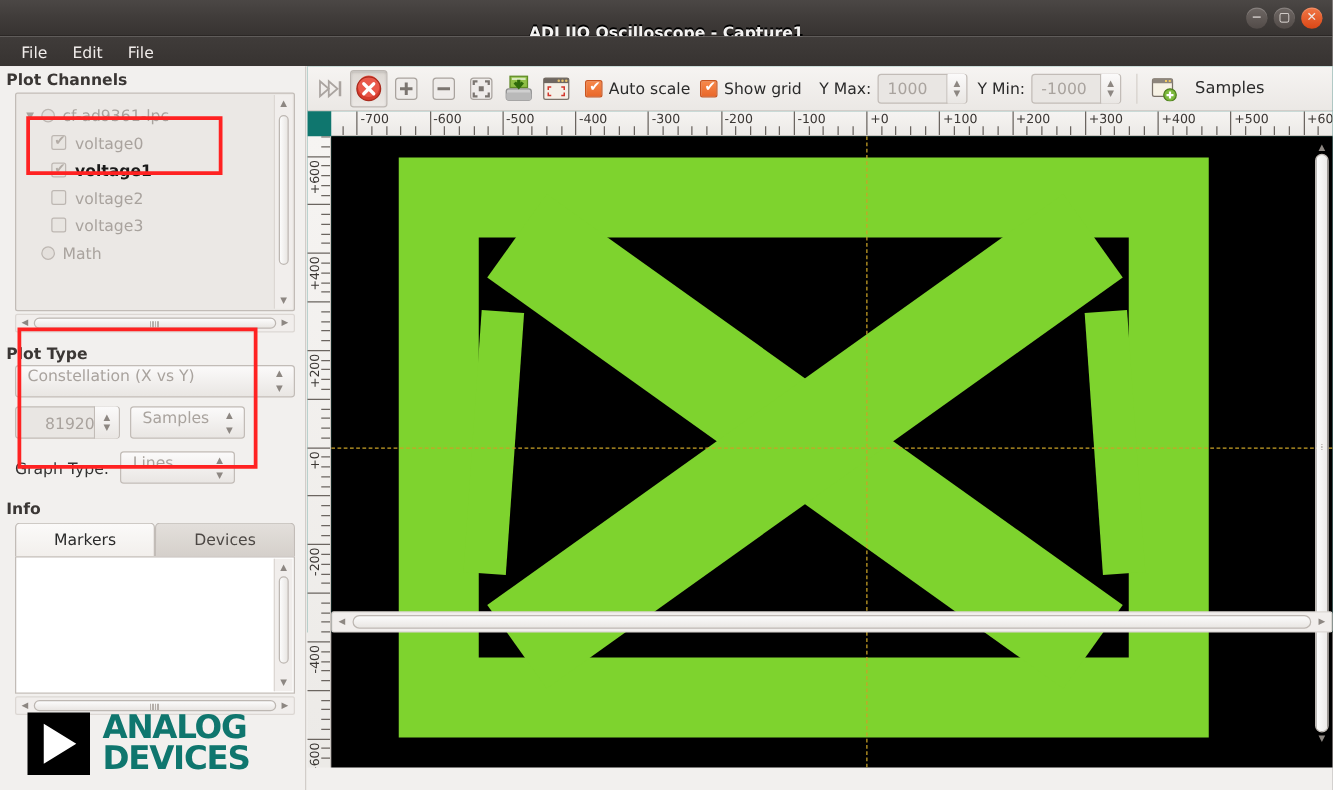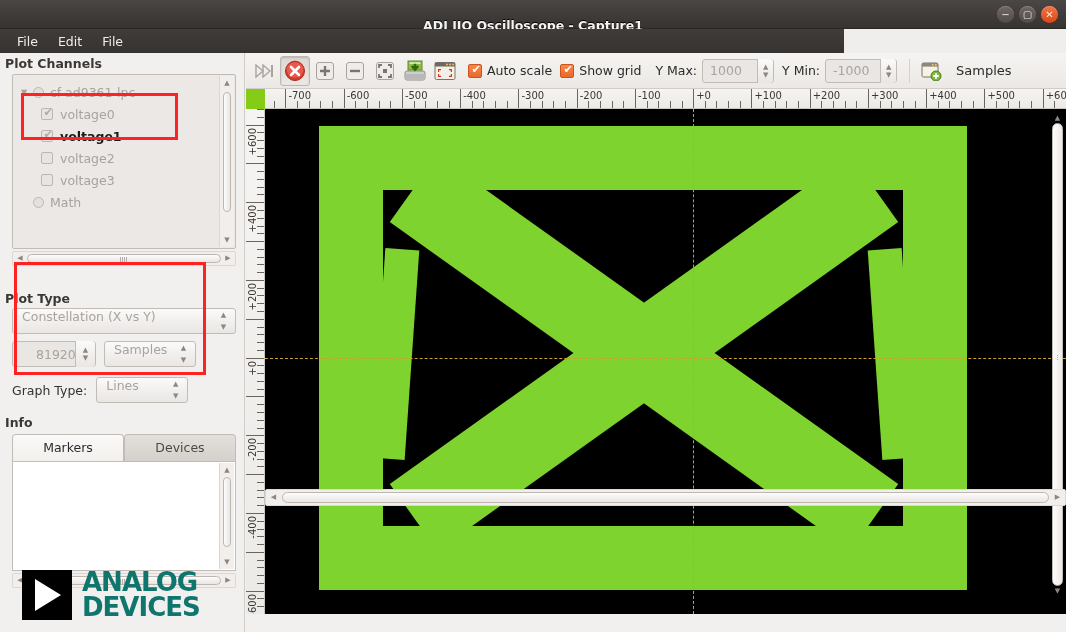--- a/index.html
+++ b/index.html
@@ -25,21 +25,21 @@
   .wb{ width:17px; height:17px; border-radius:50%; position:relative;
        background:linear-gradient(to bottom,#6e6764,#524b48);
        box-shadow:inset 0 1px 0 rgba(255,255,255,.18); }
   .wb.close{ background:linear-gradient(to bottom,#f07746,#da4716); }
   .wb i{ position:absolute; left:0; right:0; top:0; bottom:0;
          color:#efe9e6; font-style:normal; font-size:10px; line-height:17px;
          text-align:center; font-family:"DejaVu Sans",sans-serif; }
 
   
   .menubar{
-    position:absolute; left:0; top:29px; width:844px; height:24px;
+    position:absolute; left:0; top:29px; width:1066px; height:24px;
     background:linear-gradient(to bottom,#403c3a,#373331);
     display:flex; align-items:center; padding-left:8px; gap:2px;
   }
   .menubar .mi{ color:#f0ecea; font-size:12.5px; padding:3px 9px; border-radius:2px; }
 
   
   .main{ position:absolute; left:0; top:53px; width:1066px; height:579px; background:#f2f0ee; }
 
   
   .sidebar{ position:absolute; left:0; top:0; width:245px; height:579px;
@@ -115,21 +115,21 @@
 
   
   .logo{ position:absolute; left:22px; bottom:12px; display:flex; align-items:center; gap:10px; }
   .logo .tri{ width:50px; height:50px; background:#000; position:relative; }
   .logo .tri:after{ content:""; position:absolute; left:13px; top:9px;
         border-left:26px solid #fff; border-top:16px solid transparent; border-bottom:16px solid transparent; }
   .logo .txt{ font-family:"DejaVu Sans",sans-serif; font-weight:bold; font-size:26px;
         line-height:25px; letter-spacing:-1px; color:#0f766e; }
 
   
-  .rightpane{ position:absolute; left:246px; top:0; width:820px; height:453px; background:#84cc16; }
+  .rightpane{ position:absolute; left:246px; top:0; width:820px; height:453px; background:#0f766e; }
 
   
   .toolbar{ position:absolute; left:0; top:0; width:820px; height:36px;
             background:linear-gradient(to bottom,#f6f4f2,#ebe8e5);
             border-bottom:1px solid #d2cdc9; display:flex; align-items:center; padding-left:4px; }
   .tbtn{ width:30px; height:30px; border-radius:3px; display:flex; align-items:center;
          justify-content:center; position:relative; }
   .tbtn.pressed{ background:linear-gradient(to bottom,#dcd7d2,#ece8e5);
          border:1px solid #bdb7b2; box-shadow:inset 0 1px 2px rgba(0,0,0,.15); }
   .tsep{ width:1px; height:24px; background:#d6d1cc; margin:0 6px; }
@@ -275,21 +275,21 @@
       </div>
     </div>
 
     <div class="hsb">
       <div class="ar l">◀</div>
       <div class="thumb"></div>
       <div class="grip"></div>
       <div class="ar r">▶</div>
     </div>
 
-    <div class="grp-label" style="margin-top:22px">Plot Type</div>
+    <div class="grp-label" style="margin-top:6px">Plot Type</div>
 
     <div class="ptbox">
       <div class="combo">
         <span>Constellation (X vs Y)</span>
         <span class="spinarr">
             <span>▲</span>
             <span>▼</span>
           </span>
       </div>
       <div class="row">

